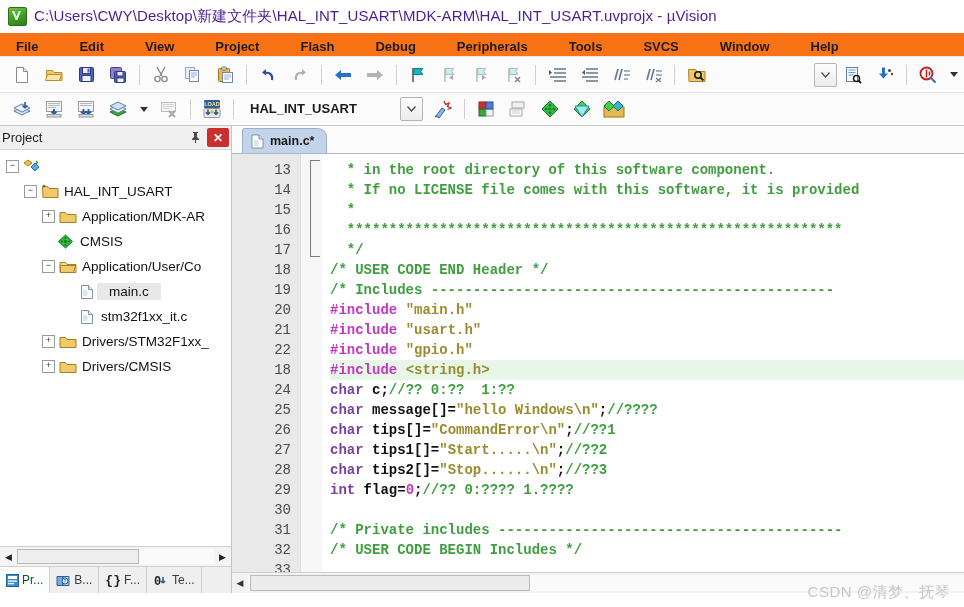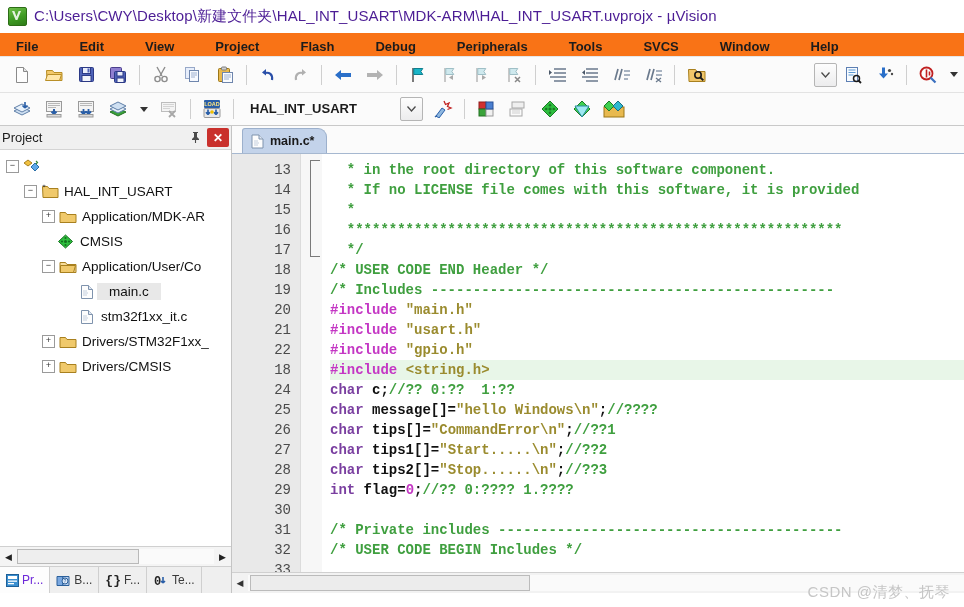--- a/index.html
+++ b/index.html
@@ -104,21 +104,21 @@
   .hs-arrow{width:17px;height:17px;display:flex;align-items:center;justify-content:center;font-size:9px;color:#222;}
   .hs-track{flex:1;height:15px;background:#fafafa;position:relative;}
   .hs-thumb{position:absolute;left:0;top:0;height:15px;width:62%;background:#eeeeee;border:1px solid #b9b9b9;box-sizing:border-box;}
   .panel-tabs{
     height:26px;display:flex;align-items:stretch;background:#efefef;border-top:1px solid #cfcfcf;flex:none;
   }
   .ptab{
     display:flex;align-items:center;gap:3px;padding:0 6px;font-size:12px;color:#3a3a3a;
     border-right:1px solid #cfcfcf;white-space:nowrap;
   }
-  .ptab.active{background:#fdfdfd;color:#6d28d9;}
+  .ptab.active{background:#fdfdfd;color:#14532d;}
 
   
   .editor{flex:1;display:flex;flex-direction:column;background:#f0abfc;min-width:0;}
   .tabstrip{
     height:28px;background:#fbfbfb;display:flex;align-items:flex-end;
     border-bottom:1px solid #a6b8d0;padding-left:10px;box-sizing:border-box;flex:none;
   }
   .etab{
     display:flex;align-items:center;gap:6px;height:24px;padding:0 12px 0 8px;
     background:#c3d3ea;border:1px solid #9cb0cc;border-bottom:none;

